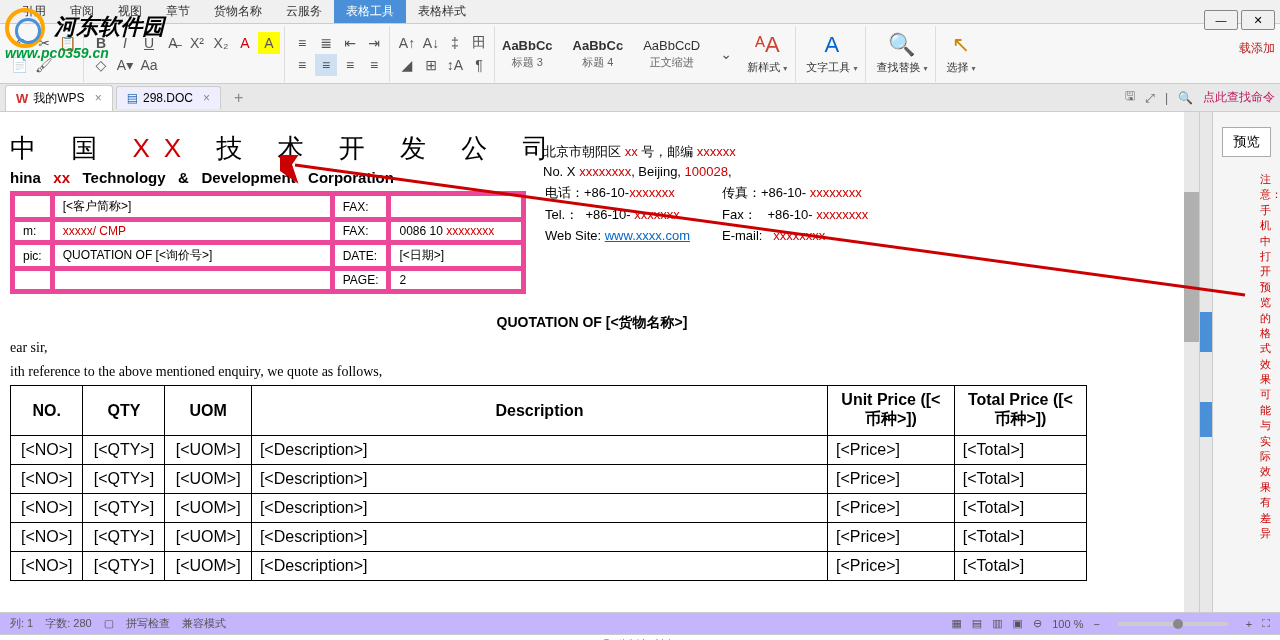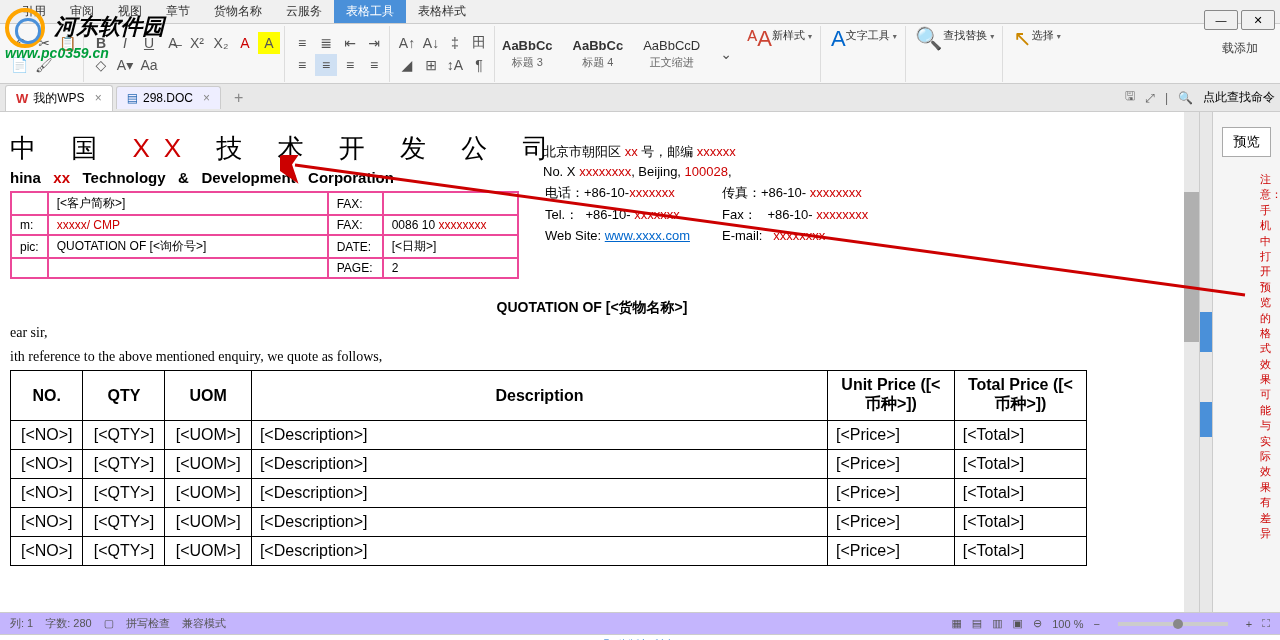--- a/index.html
+++ b/index.html
@@ -13,58 +13,58 @@
 .topmenu span.active { background: #4a90d9; color: #fff; }
 .ribbon { display: flex; background: #f7f7f7; height: 60px; padding: 3px 5px; border-bottom: 1px solid #ccc; align-items: center; gap: 2px; }
 .ribbon-group { display: flex; flex-direction: column; border-right: 1px solid #ddd; padding: 0 4px; height: 56px; justify-content: center; }
 .ribbon-group .row { display: flex; gap: 2px; align-items: center; }
 .ribbon-btn { width: 22px; height: 22px; display: flex; align-items: center; justify-content: center; cursor: pointer; font-size: 14px; color: #555; }
 .dropdown-arrow { font-size: 8px; color: #666; }
 .style-gallery { display: flex; gap: 10px; align-items: center; }
 .style-item { text-align: center; cursor: pointer; padding: 2px 5px; }
 .style-item .preview { font-size: 13px; color: #333; }
 .style-item .label { font-size: 11px; color: #666; margin-top: 2px; }
-.ribbon-big-group { display: flex; flex-direction: row; align-items: flex-start; padding: 0 8px; border-right: 1px solid #ddd; height: 56px; justify-content: center; cursor: pointer; }
+.ribbon-big-group { display: flex; flex-direction: column; align-items: center; padding: 0 8px; border-right: 1px solid #ddd; height: 56px; justify-content: center; cursor: pointer; }
 .ribbon-big-group .icon { font-size: 22px; }
 .ribbon-big-group .lbl { font-size: 11px; color: #333; margin-top: 2px; }
 .tabs-bar { display: flex; height: 28px; background: #e8e8e8; align-items: center; padding: 0 5px; border-bottom: 1px solid #ccc; position: relative; }
 .tab { display: flex; align-items: center; gap: 5px; padding: 4px 10px; background: #fff; border: 1px solid #ccc; border-bottom: none; margin-right: 3px; font-size: 12px; border-radius: 3px 3px 0 0; cursor: pointer; }
 .tab .wps-icon { color: #d32f2f; font-weight: bold; font-size: 13px; }
 .tab .close { color: #888; cursor: pointer; margin-left: 5px; }
 .tab.plus { background: none; border: none; font-size: 16px; color: #888; }
 .tabs-right { margin-left: auto; display: flex; gap: 10px; align-items: center; color: #666; }
 .document-area { display: flex; height: calc(100% - 140px); background: #fff; position: relative; }
 .doc-content { flex: 1; padding: 16px 10px; overflow: hidden; position: relative; }
 .doc-title { font-size: 26px; letter-spacing: 14px; margin: 3px 0; font-family: SimSun; }
 .doc-title .red { color: #c00; }
 .doc-subtitle { font-size: 15px; font-weight: bold; font-family: Arial; }
 .doc-subtitle .red { color: #c00; }
 .header-table { border-collapse: collapse; margin-top: 5px; font-size: 12px; }
-.header-table td { border: 2px solid #ec4899; padding: 2px 8px; }
+.header-table td { border: 5px solid #ec4899; padding: 2px 8px; }
 .company-info { position: absolute; left: 543px; top: 30px; font-size: 13px; line-height: 1.5; }
 .company-info .red { color: #c00; }
 .company-info .blue { color: #0066cc; text-decoration: underline; }
 .company-info table { font-size: 13px; }
 .company-info table td { padding-right: 30px; }
 .quotation-title { text-align: center; font-weight: bold; font-size: 14px; margin-top: 20px; }
 .body-text { font-size: 14px; margin-top: 8px; font-family: "Times New Roman"; }
 .main-table { border-collapse: collapse; width: 1077px; margin-top: 5px; font-size: 16px; font-family: "Times New Roman"; }
 .main-table th, .main-table td { border: 1px solid #000; padding: 5px 8px; }
 .main-table th { font-weight: bold; }
 .main-table td.right { text-align: left; }
 .main-table td.center { text-align: center; }
 .scrollbar-v { width: 15px; background: #e8e8e8; display: flex; flex-direction: column; }
 .scrollbar-v .track { flex: 1; position: relative; }
 .scrollbar-v .thumb { position: absolute; width: 100%; background: #b0b0b0; height: 150px; top: 80px; }
 .right-panel { width: 68px; background: #f5f5f5; border-left: 1px solid #ccc; padding: 5px; font-size: 11px; }
 .right-panel .btn { background: #fff; border: 1px solid #aaa; padding: 5px 10px; margin: 10px auto; display: block; cursor: pointer; }
 .right-panel .warn { color: #c00; font-size: 11px; line-height: 1.4; margin-top: 15px; margin-left: 42px; }
 .window-controls { position: absolute; top: 10px; right: 5px; display: flex; gap: 3px; }
 .wc-btn { width: 34px; height: 20px; border: 1px solid #888; background: #f0f0f0; font-size: 11px; display: flex; align-items: center; justify-content: center; border-radius: 2px; }
-.load-add { position: absolute; top: 40px; right: 22px; font-size: 12px; color: #404040; }
+.load-add { position: absolute; top: 40px; right: 5px; font-size: 12px; color: #b91c1c; }
 .statusbar { display: flex; height: 22px; background: #c4b5fd; border-top: 1px solid #ccc; align-items: center; padding: 0 10px; font-size: 11px; color: #555; gap: 12px; }
 .statusbar .right { margin-left: auto; display: flex; gap: 10px; align-items: center; }
 .zoom-slider { width: 110px; height: 4px; background: #ccc; position: relative; margin: 0 8px; }
 .zoom-slider .dot { position: absolute; width: 10px; height: 10px; background: #888; border-radius: 50%; top: -3px; left: 50%; }
 .red-arrow { position: absolute; pointer-events: none; z-index: 50; }
 .bottom-text { text-align: center; color: #0066cc; font-size: 12px; padding: 2px; border-top: 1px solid #ccc; }
 </style>
 </head>
 <body>
 
@@ -197,21 +197,21 @@
     <span style="color:#2a6bb5">▤</span>
     <span>298.DOC</span>
     <span class="close">×</span>
   </div>
   <div class="tab plus">+</div>
   <div class="tabs-right">
     <span>🖫</span>
     <span>⤢</span>
     <span>|</span>
     <span>🔍</span>
-    <span style="color:#000000">点此查找命令</span>
+    <span style="color:#be185d">点此查找命令</span>
   </div>
 </div>
 
 <div class="document-area">
   <div class="doc-content">
     <div class="doc-title">
       <span>中 国 </span><span class="red">XX</span><span> 技 术 开 发 公 司</span>
     </div>
     <div class="doc-subtitle">
       hina&nbsp;&nbsp;&nbsp;<span class="red">xx</span>&nbsp;&nbsp;&nbsp;Technology&nbsp;&nbsp;&nbsp;&amp;&nbsp;&nbsp;&nbsp;Development&nbsp;&nbsp;&nbsp;Corporation

